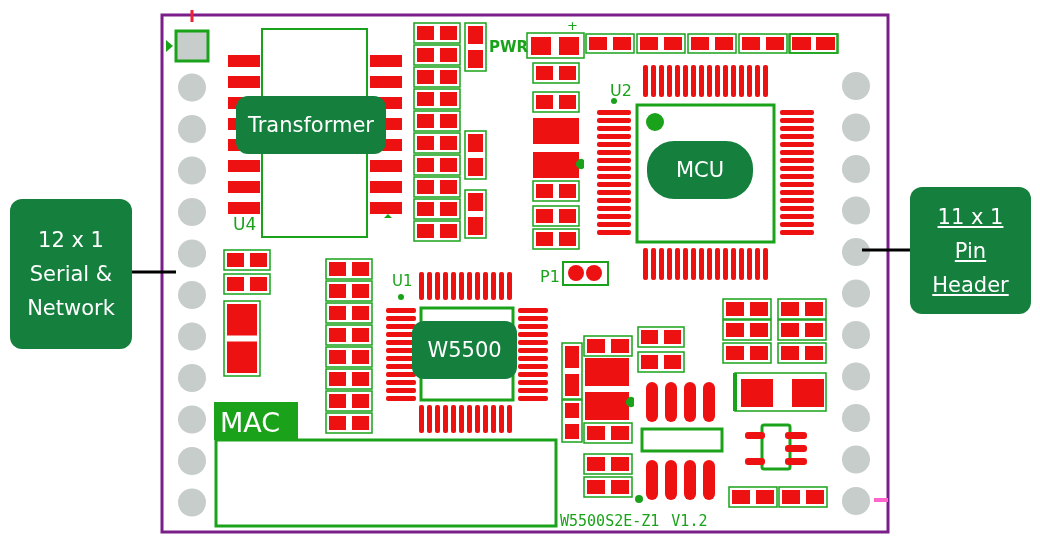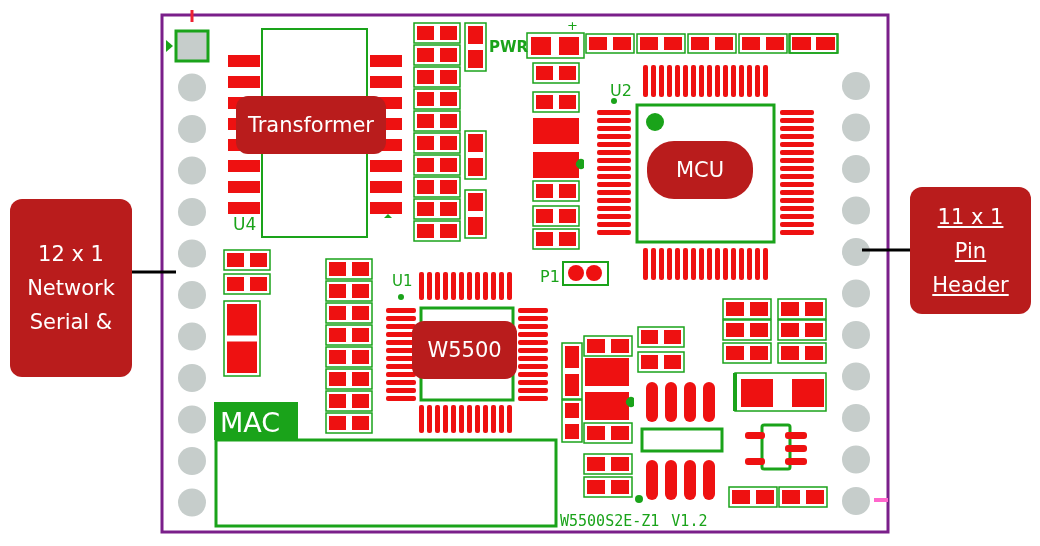--- a/index.html
+++ b/index.html
@@ -1,18 +1,18 @@
 <!DOCTYPE html>
 <html><head>
 <meta charset="utf-8">
 <style>
   html,body{margin:0;padding:0;background:#fff;}
   body{width:1040px;height:546px;position:relative;overflow:hidden;font-family:"DejaVu Sans",sans-serif;}
   #board{position:absolute;left:0;top:0;width:1040px;height:546px;}
-  .callout{position:absolute;background:#b91c1c;color:#fff;border-radius:12px;text-align:center;
+  .callout{position:absolute;background:#15803d;color:#fff;border-radius:12px;text-align:center;
     font-family:"DejaVu Sans",sans-serif;font-size:21px;line-height:34px;display:flex;align-items:center;justify-content:center;flex-direction:column;}
   .callout span{display:block;}
 </style>
 </head>
 <body>
 
 <svg id="board" viewBox="0 0 1040 546" xmlns="http://www.w3.org/2000/svg">
 
   <rect x="162" y="15" width="726" height="517" fill="#fff" stroke="#7a1f8a" stroke-width="3"></rect>
   <line x1="192" y1="10" x2="192" y2="22" stroke="#ee2233" stroke-width="3"></line>
@@ -527,22 +527,22 @@
 
 <div class="callout" style="left:236px;top:96px;width:150px;height:58px;">
   <span>Transformer</span>
 </div>
 <div class="callout" style="left:647px;top:141px;width:106px;height:58px;border-radius:27px;">
   <span>MCU</span>
 </div>
 <div class="callout" style="left:412px;top:321px;width:105px;height:58px;text-align:right;">
   <span>W5500</span>
 </div>
-<div class="callout" style="left:10px;top:199px;width:122px;height:178px;">
+<div class="callout" style="left:10px;top:199px;width:122px;height:150px;">
   <span>12 x 1</span>
+  <span>Serial &amp;</span>
   <span>Network</span>
-  <span>Serial &amp;</span>
 </div>
 <div class="callout" style="left:910px;top:187px;width:121px;height:127px;text-decoration:underline;">
   <span>11 x 1</span>
   <span>Pin</span>
   <span>Header</span>
 </div>
 
 </body></html>

